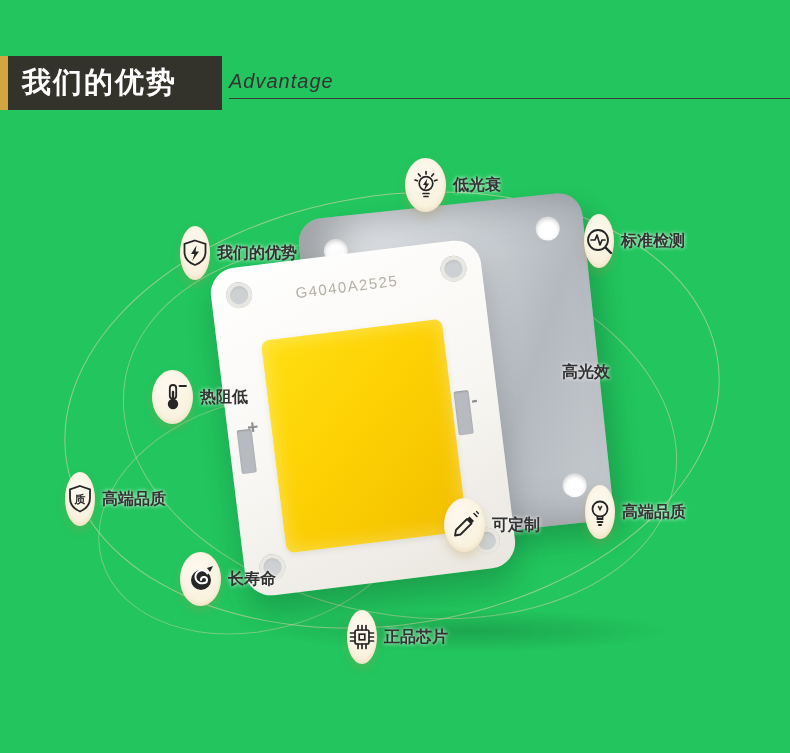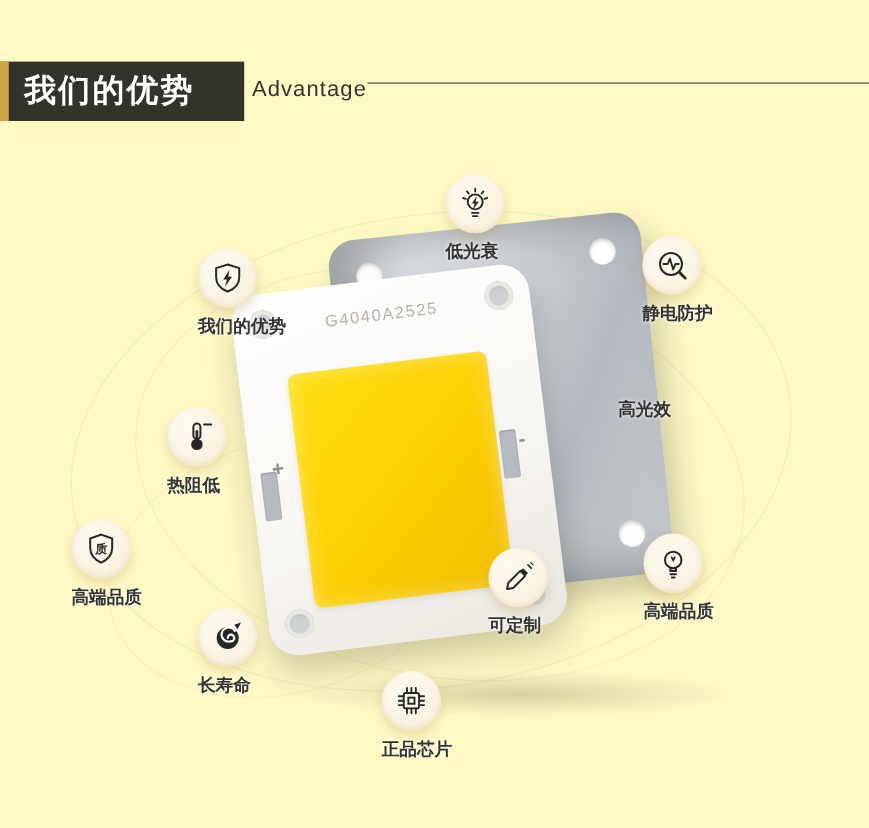--- a/index.html
+++ b/index.html
@@ -1,25 +1,25 @@
 <!DOCTYPE html>
 <html><head>
 <meta charset="utf-8">
 <style>
   * { margin:0; padding:0; box-sizing:border-box; }
   html,body { background:#ffffff; }
   body { font-family:"Liberation Sans","DejaVu Sans",sans-serif; }
-  .page { position:relative; width:790px; height:753px; background:#fef9c3; overflow:hidden; margin:0 auto;padding-left:20px; }
+  .page { position:relative; width:790px; height:753px; background:#22c55e; overflow:hidden; margin:0 auto;padding-left:20px; }
 
   
   .header { position:absolute; left:0; top:56px; width:790px; height:54px; }
   .header-block { position:absolute; left:0; top:0; width:222px; height:54px; background:#33322b; display:flex; align-items:center; }
   .header-accent { position:absolute; left:0; top:0; width:8px; height:54px; background:#d1a53f; }
   .header-title { margin-left:22px; color:#ffffff; font-size:29px; font-weight:bold; letter-spacing:2px; white-space:nowrap; }
-  .header-sub { position:absolute; left:229px; top:14px; right:0; display:flex; flex-direction:row; }
+  .header-sub { position:absolute; left:229px; top:14px; right:0; display:flex; flex-direction:column;font-style:italic; }
   .header-subtitle { font-size:20px; color:#333333; letter-spacing:1px; }
   .header-rule { margin-top:5px; height:1px; background:#3c3c3c; width:100%; }
 
   
   .curve { position:absolute; border:1.5px solid #ecdcb0; border-radius:50%; opacity:.55; z-index:1; }
   .curve-1 { left:62px;  top:195px; width:660px; height:430px; transform:rotate(-9deg); }
   .curve-2 { left:120px; top:245px; width:560px; height:370px; transform:rotate(11deg); opacity:.45; }
   .curve-3 { left:95px;  top:400px; width:330px; height:230px; transform:rotate(-16deg); opacity:.4; }
 
   
@@ -45,21 +45,21 @@
   .emitter { position:absolute; left:44px; top:76px; width:182px; height:214px; border-radius:8px;
       background:linear-gradient(135deg,#ffdf12 0%,#fdd103 45%,#f2bf00 100%);
       box-shadow:inset 0 0 20px rgba(255,255,255,.35), 0 2px 6px rgba(0,0,0,.08); }
   .polarity { position:absolute; top:150px; font-size:19px; color:#8d8d8d; font-weight:bold; }
   .pol-plus { left:20px; } .pol-minus { right:20px; }
   .pad { position:absolute; width:15px; height:44px; background:#b7bbc0; border-radius:2px;
       box-shadow:inset 0 1px 2px rgba(0,0,0,.2); }
   .pad-left { left:9px; top:162px; } .pad-right { right:28px; top:150px; }
 
   
-  .feature { position:absolute; width:96px; display:flex; flex-direction:column; align-items:flex-start; gap:7px; z-index:6; }
+  .feature { position:absolute; width:96px; display:flex; flex-direction:row; align-items:center; gap:7px; z-index:6; }
   .feature .circle { width:54px; height:54px; border-radius:50%;
       background:radial-gradient(circle at 35% 30%, #fdf9ee, #f8efd8);
       box-shadow:0 5px 10px rgba(176,146,76,.28), inset 0 -2px 4px rgba(210,180,110,.25);
       display:flex; align-items:center; justify-content:center; }
   .feature .circle svg { width:30px; height:30px; display:block; }
   .feature .label { font-size:16px; font-weight:bold; color:#333333; white-space:nowrap;
       text-shadow:0 0 4px #ffffff; }
   .f0{left:405px;top:158px} .f1{left:180px;top:226px} .f2{left:584px;top:214px}
   .f3{left:152px;top:370px} .f4{left:562px;top:362px} .f5{left:65px;top:472px}
   .f6{left:444px;top:498px} .f7{left:585px;top:485px} .f8{left:180px;top:552px}
@@ -136,21 +136,21 @@
         <div class="label">我们的优势</div>
       </div>
       <div class="feature f2">
         <div class="circle">
           <svg viewBox="0 0 30 30">
             <circle cx="14" cy="14" r="10" fill="none" stroke="#262626" stroke-width="1.8"></circle>
             <polyline points="7,14 11,14 13,9 16,19 18,14 21,14" fill="none" stroke="#262626" stroke-width="1.7" stroke-linejoin="round" stroke-linecap="round"></polyline>
             <line x1="21.5" y1="21.5" x2="27" y2="27" stroke="#262626" stroke-width="2.4" stroke-linecap="round"></line>
           </svg>
         </div>
-        <div class="label">静电防护</div>
+        <div class="label">标准检测</div>
       </div>
       <div class="feature f3">
         <div class="circle">
           <svg viewBox="0 0 30 30">
             <g fill="none" stroke="#262626" stroke-width="1.8" stroke-linecap="round">
               <rect x="11.8" y="3" width="6.4" height="14" rx="3.2"></rect>
               <line x1="21.5" y1="4" x2="28" y2="4"></line>
             </g>
             <circle cx="15" cy="22" r="5.2" fill="#262626"></circle>
             <line x1="15" y1="10" x2="15" y2="18" stroke="#262626" stroke-width="2.4" stroke-linecap="round"></line>

